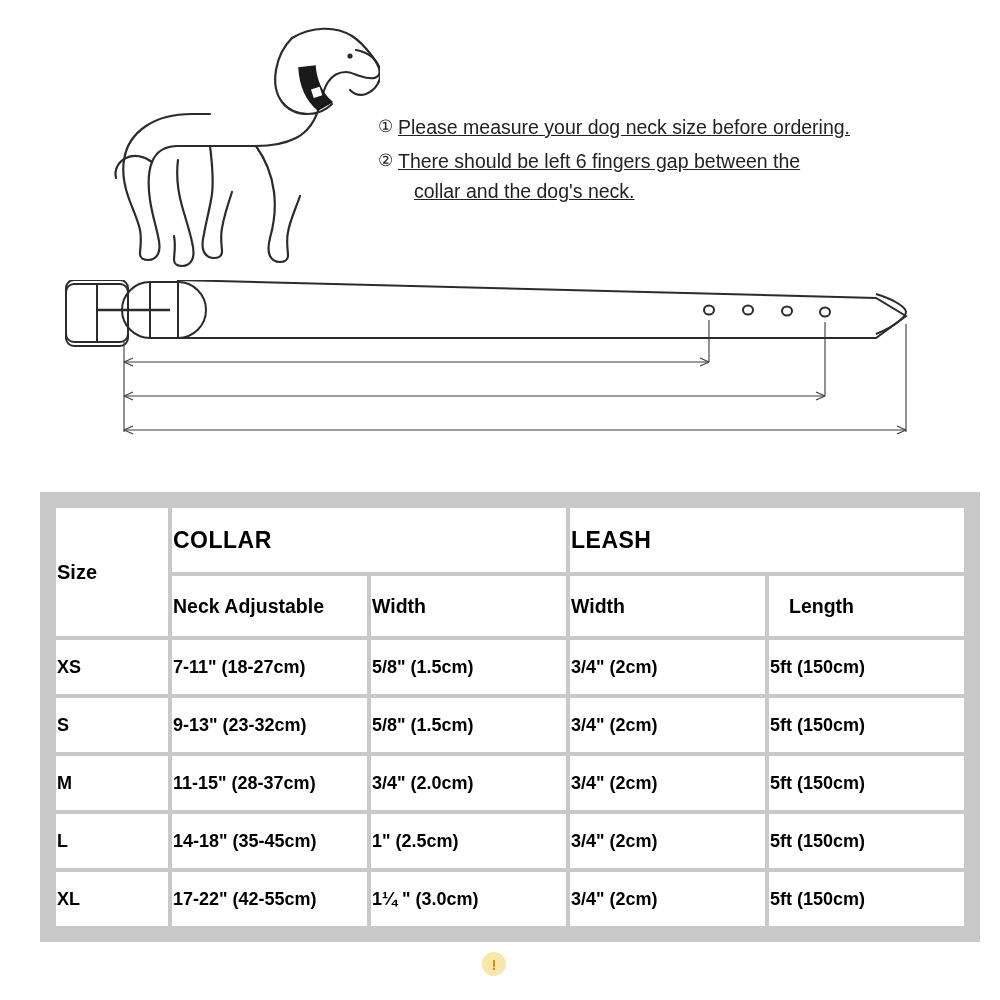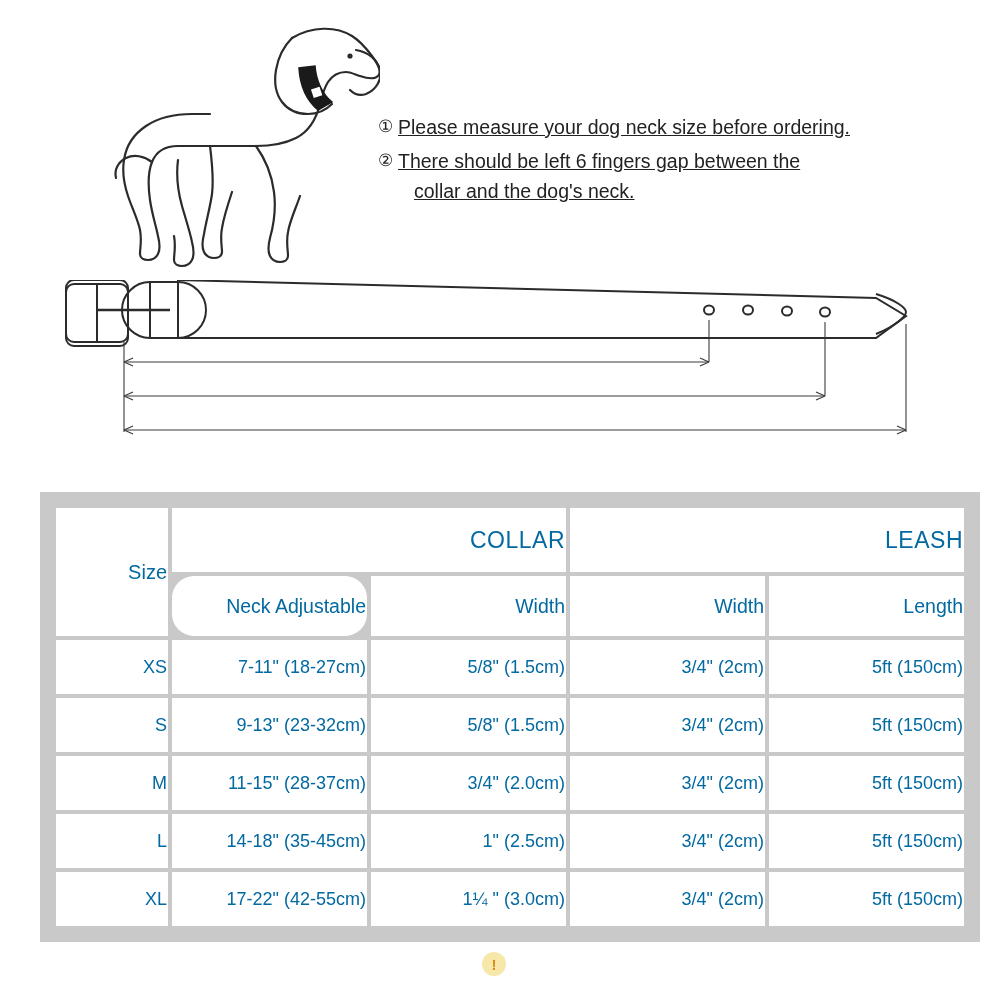--- a/index.html
+++ b/index.html
@@ -95,45 +95,45 @@
     box-sizing: border-box;
   }
   table.size-table {
     border-collapse: separate;
     border-spacing: 4px;
     width: 100%;
     table-layout: fixed;
   }
   table.size-table td, table.size-table th {
     background: #ffffff;
-    text-align: right;
+    text-align: left;
     vertical-align: middle;
-    font-weight: normal;
-    color: #0369a1;
+    font-weight: bold;
+    color: #000000;
   }
   .hdr-group {
     font-size: 23px;
     font-weight: bold;
     height: 62px;
     letter-spacing: 0.5px;
   }
   .hdr-sub {
     font-size: 19.5px;
     height: 58px;
   }
   .size-cell-head {
     font-size: 20px;
   }
   .body-cell {
     font-size: 18px;
     height: 52px;
     margin-left: 25px;
   }
   .size-col { width: 110px; }
-  .neck-col { width: 250px; border-radius: 22px; }
+  .neck-col { width: 250px; }
   .cw-col   { width: 170px; }
   .lw-col   { width: 170px; }
   .ll-col   { width: 170px; padding-left: 20px; }
 
   
   .note {
     position: absolute;
     left: 0;
     top: 952px;
     width: 1000px;

